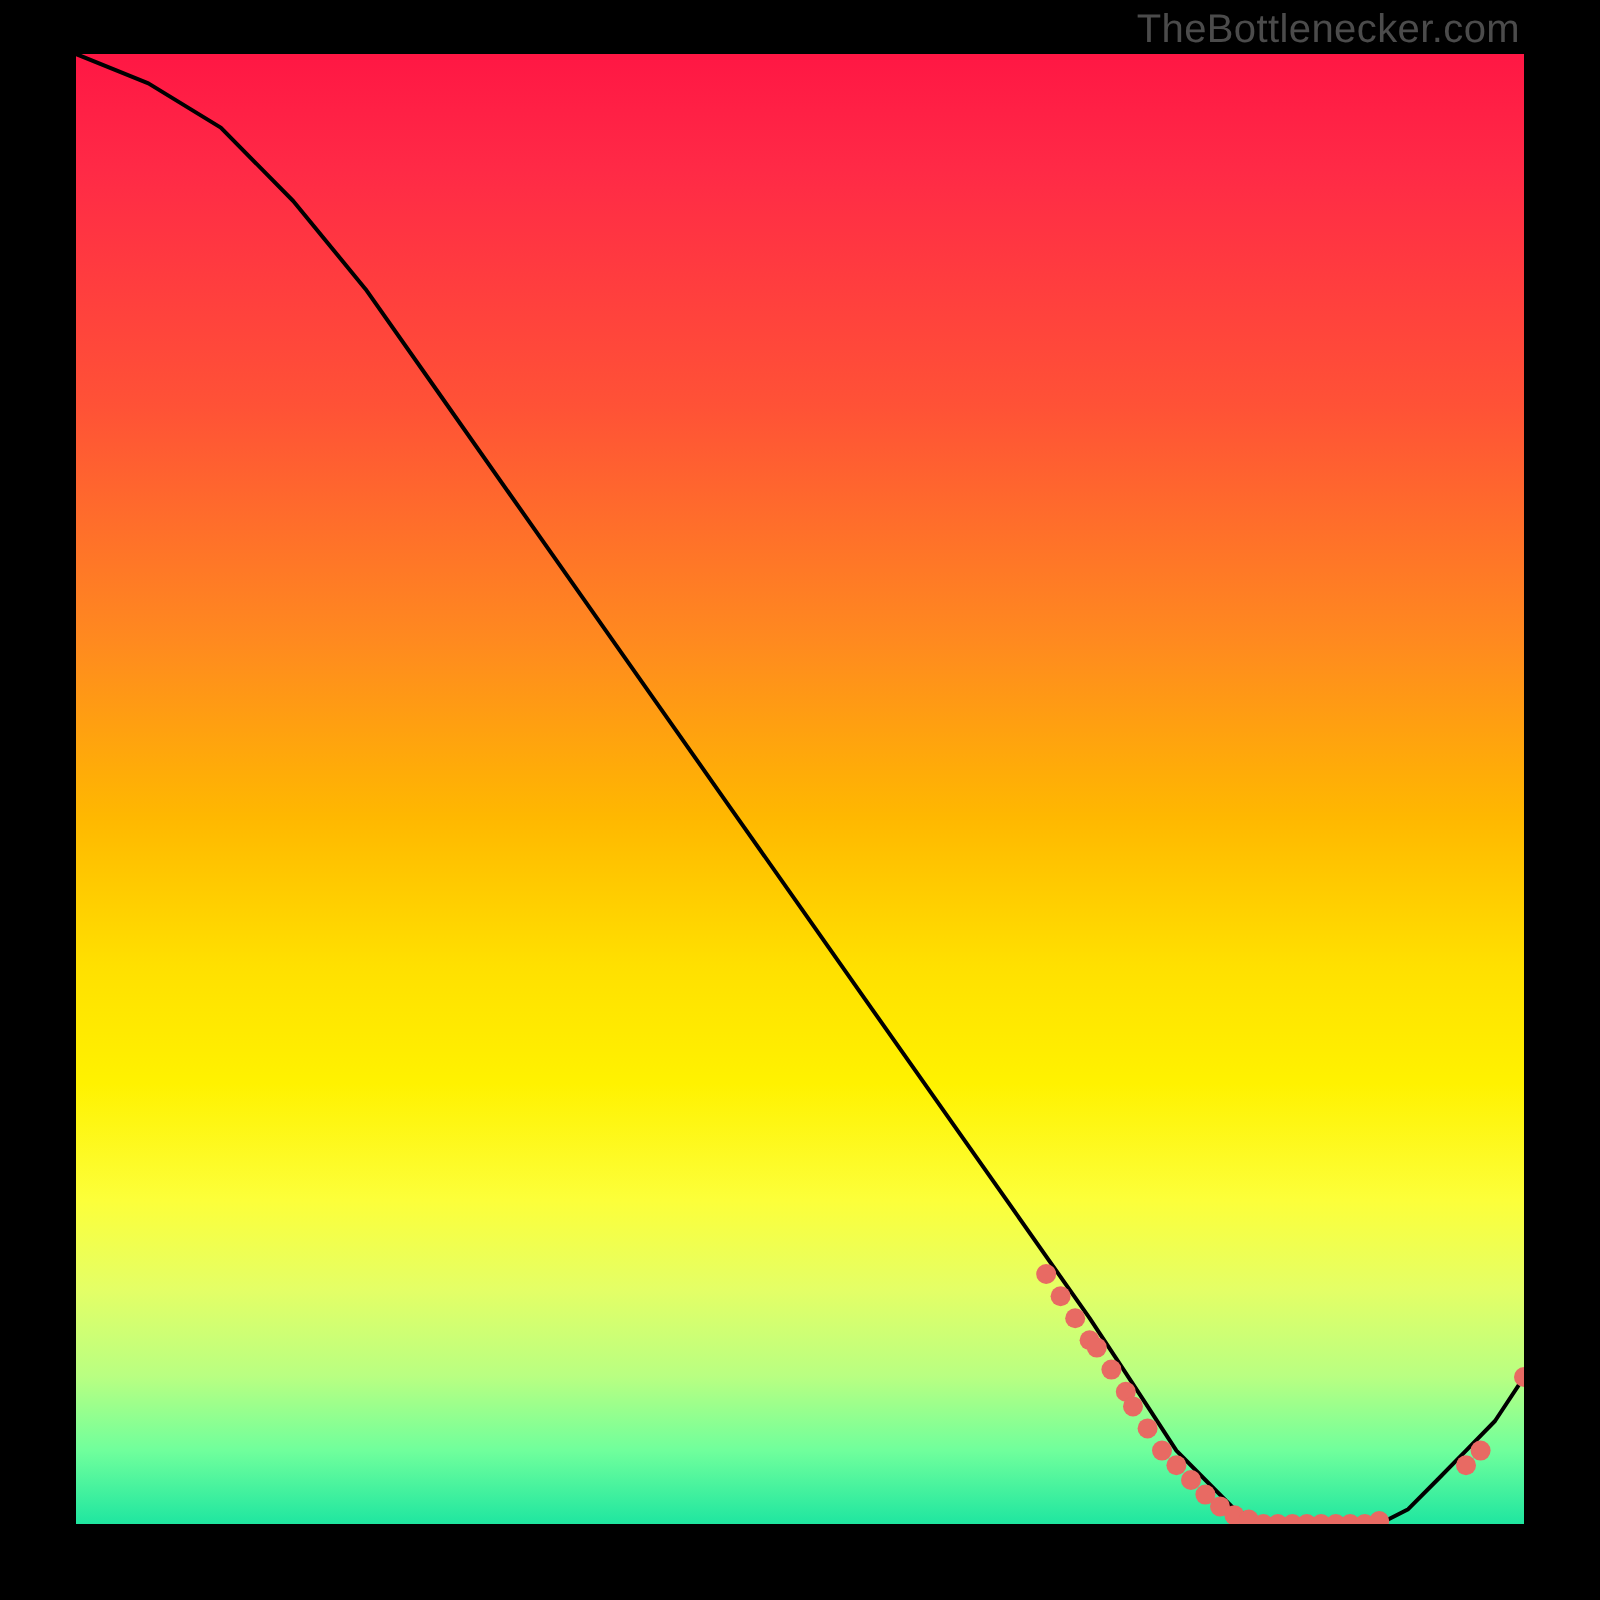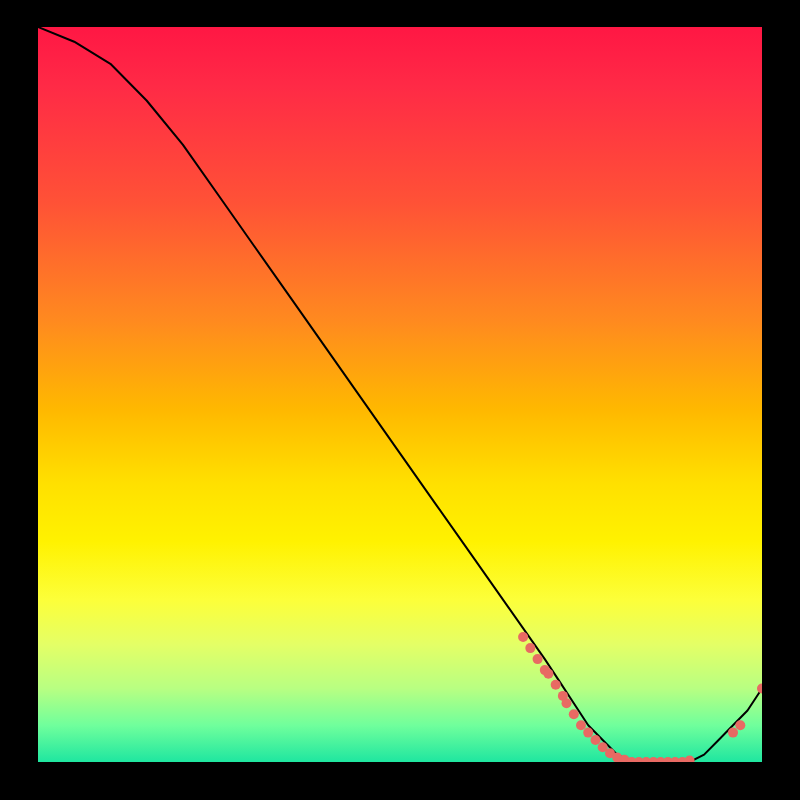--- a/index.html
+++ b/index.html
@@ -58,20 +58,21 @@
     top: 0;
     width: 724px;
     height: 735px;
   }
 </style>
 </head>
 <body>
 
 <div class="stage">
 
+  <div class="credit">TheBottlenecker.com</div>
 
   <div class="plot">
     <svg class="curve" viewBox="0 0 724 735" preserveAspectRatio="none">
       <g id="curve-path">
           <path d="M0.0 0.0 L36.2 14.7 L72.4 36.8 L108.6 73.5 L144.8 117.6 L181.0 169.0 L217.2 220.5 L253.4 271.9 L289.6 323.4 L325.8 374.9 L362.0 426.3 L398.2 477.8 L434.4 529.2 L470.6 580.6 L506.8 632.1 L521.3 654.1 L535.8 676.2 L550.2 698.3 L564.7 713.0 L579.2 727.6 L593.7 735.0 L608.2 735.0 L622.6 735.0 L637.1 735.0 L651.6 735.0 L666.1 727.6 L680.6 713.0 L695.0 698.3 L709.5 683.5 L724.0 661.5" fill="none" stroke="#000" stroke-width="2" stroke-linejoin="round"></path>
         </g>
       <g id="marker-layer">
           <circle cx="485.1" cy="610.0" r="5" fill="#e86a63"></circle>
           <circle cx="492.3" cy="621.1" r="5" fill="#e86a63"></circle>
           <circle cx="499.6" cy="632.1" r="5" fill="#e86a63"></circle>

